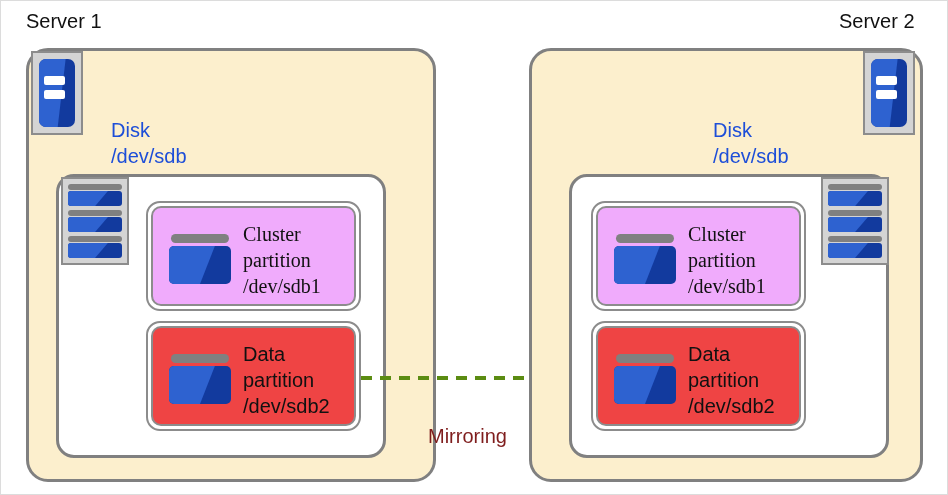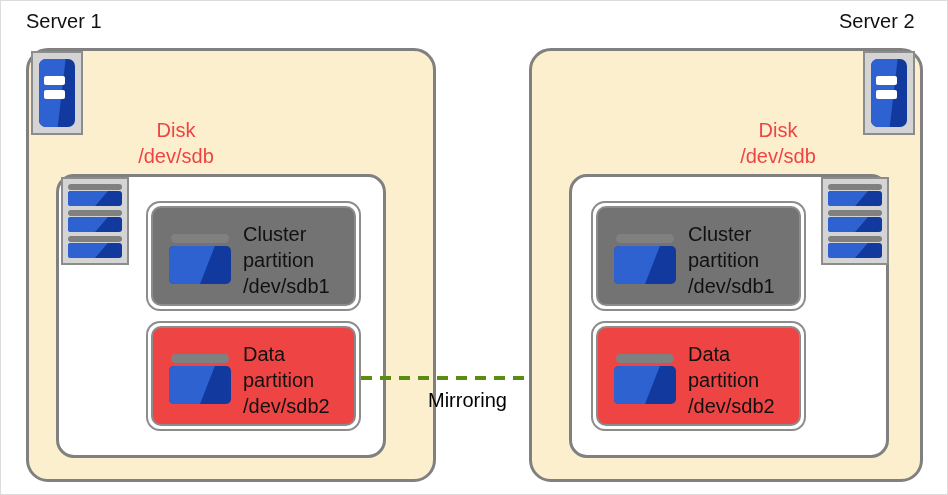--- a/index.html
+++ b/index.html
@@ -20,39 +20,40 @@
   .server-label{
     position:absolute;
     font-size:20px;
     color:#111111;
     white-space:nowrap;
     line-height:1;
   }
   .disk-label{
     position:absolute;
     font-size:20px;
-    color:#ef4444;
-    text-align:center;
+    color:#1d4ed8;
+    text-align:left;
     line-height:26px;
     white-space:nowrap;
   }
   .part-text{
     position:absolute;
     font-size:20px;
     color:#111111;
     line-height:26px;
     text-align:left;
     white-space:nowrap;
   }
   .mirror-label{
     position:absolute;
     font-size:20px;
-    color:#000000;
+    color:#7f1d1d;
     white-space:nowrap;
     line-height:1;
+    margin-top:36px;
   }
 
   
   .server-box{
     position:absolute;
     box-sizing:border-box;
     background:#fcefcd;
     border:3px solid #808080;
     border-radius:22px;
   }
@@ -72,21 +73,21 @@
     padding:3px;
     background:transparent;
   }
   .part-inner{
     width:100%;height:100%;
     box-sizing:border-box;
     border:2px solid #8c8c8c;
     border-radius:10px;
     position:relative;
   }
-  .part-cluster .part-inner{background:#737373;}
+  .part-cluster .part-inner{background:#f0abfc;font-family:Liberation Serif, serif;}
   .part-data   .part-inner{background:#ef4444;}
 
   
   .srv-icon{
     position:absolute;
     box-sizing:border-box;
     background:#d4d4d4;
     border:2px solid #8c8c8c;
   }
   .srv-icon .body{

